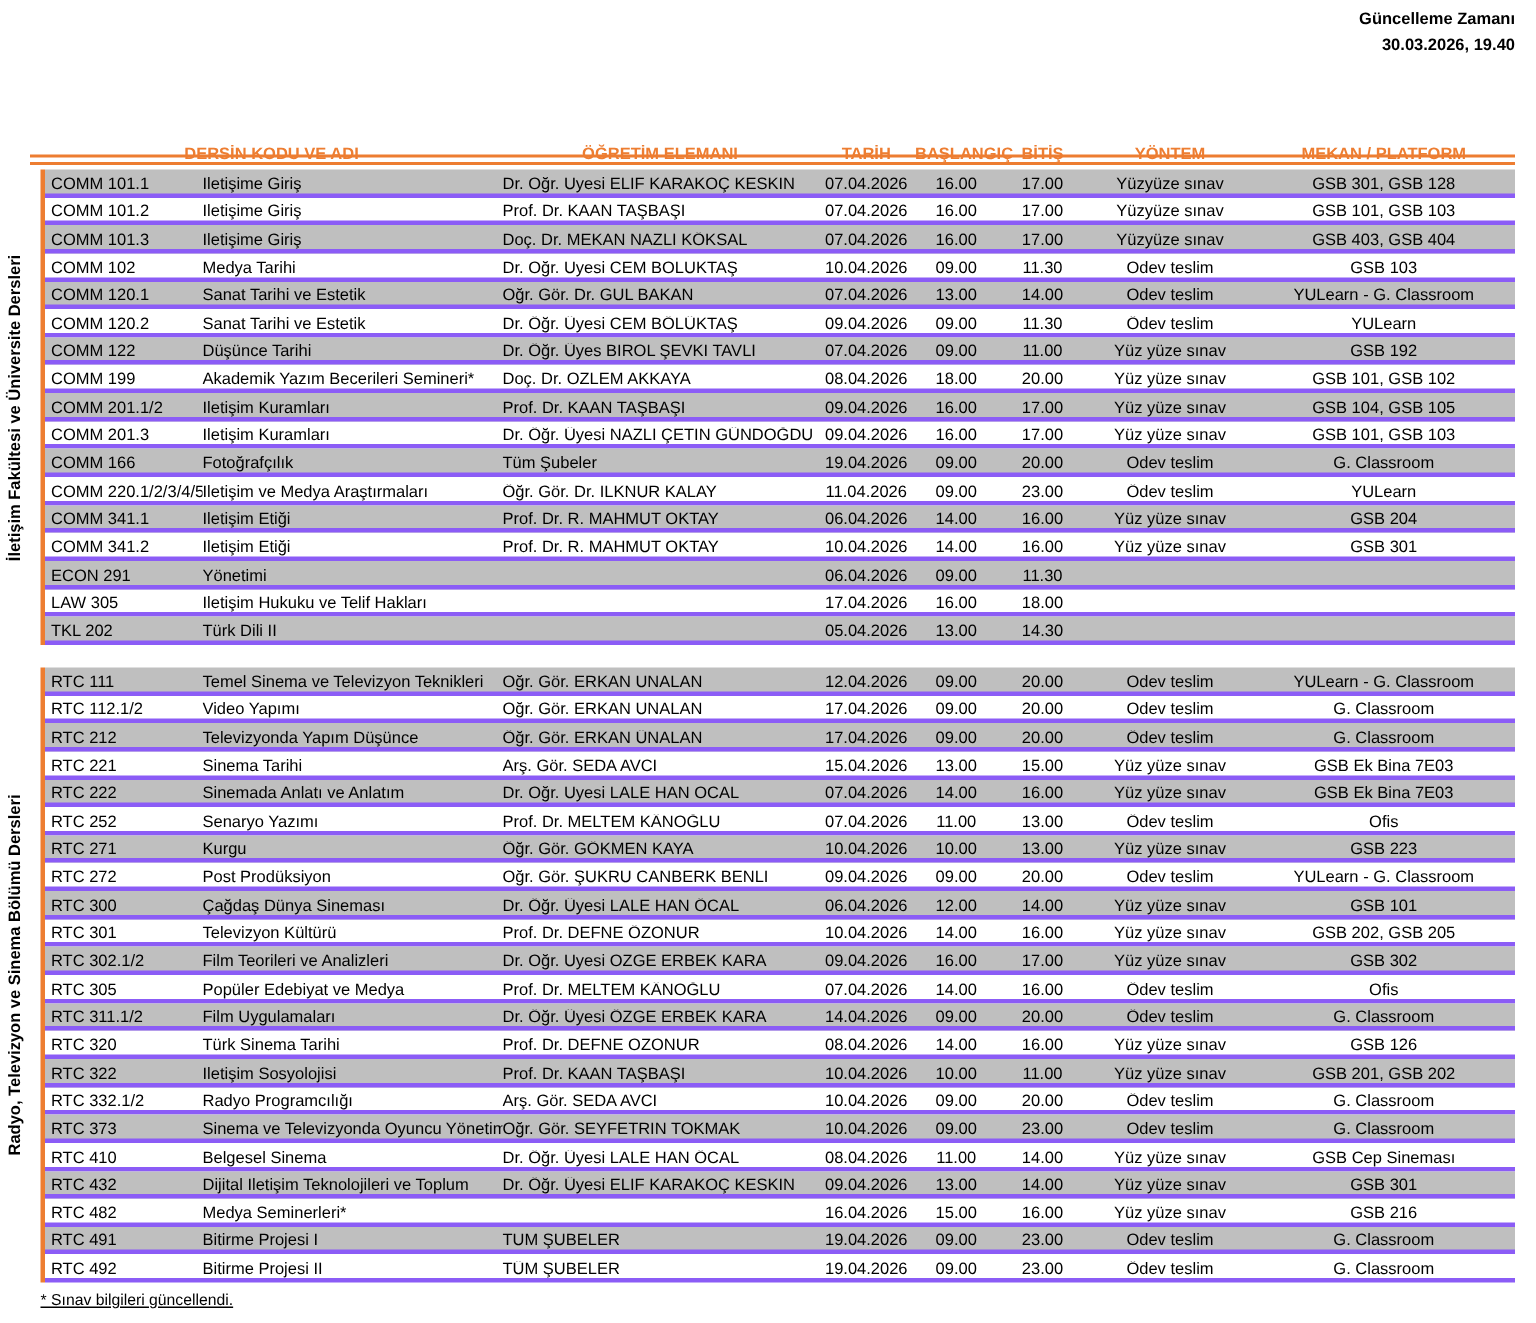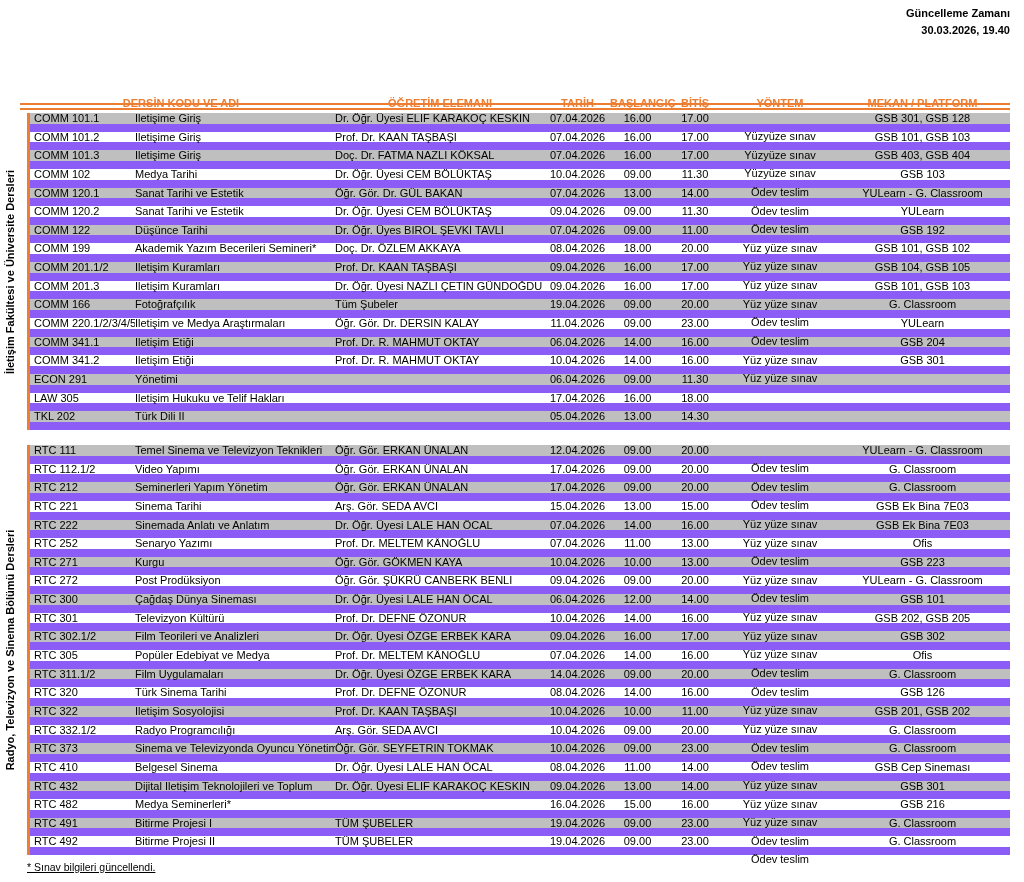--- a/index.html
+++ b/index.html
@@ -24,22 +24,22 @@
   .h-location { width:175px; }
 
   .dbl-line { position:absolute; top:103px; left:20px; width:990px; height:3px;
               border-top:2px solid #ED7D31; border-bottom:2px solid #ED7D31; }
 
   .section { position:absolute; left:27px; width:983px; border-left:3px solid #ED7D31;
              box-sizing:border-box; }
   .section-0 { top:113px; }
   .section-1 { top:445px; }
 
-  .row { display:flex; height:18.65px; box-sizing:border-box; border-bottom:8px solid #8b5cf6;
-         align-items:flex-start; font-size:11px; line-height:1; }
+  .row { display:flex; height:18.65px; box-sizing:border-box; border-bottom:3px solid #8b5cf6;
+         align-items:flex-end; font-size:11px; line-height:1; }
   .row.shaded { background:#BFBFBF; }
   .cell { overflow:hidden; white-space:nowrap; }
   .c-code { width:105px; padding-left:4px; box-sizing:border-box; }
   .c-name { width:200px; }
   .c-instructor { width:210px; }
   .c-date { width:65px; text-align:center; }
   .c-start { width:55px; text-align:center; }
   .c-end { width:60px; text-align:center; }
   .c-method { width:110px; text-align:center;margin-top:18px; }
   .c-location { width:175px; text-align:center; }
@@ -94,21 +94,21 @@
         <div class="cell c-instructor">Prof. Dr. KAAN TAŞBAŞI</div>
         <div class="cell c-date">07.04.2026</div>
         <div class="cell c-start">16.00</div>
         <div class="cell c-end">17.00</div>
         <div class="cell c-method">Yüzyüze sınav</div>
         <div class="cell c-location">GSB 101, GSB 103</div>
       </div>
       <div class="row shaded">
         <div class="cell c-code">COMM 101.3</div>
         <div class="cell c-name">İletişime Giriş</div>
-        <div class="cell c-instructor">Doç. Dr. FATMA NAZLI KÖKSAL</div>
+        <div class="cell c-instructor">Doç. Dr. MEKAN NAZLI KÖKSAL</div>
         <div class="cell c-date">07.04.2026</div>
         <div class="cell c-start">16.00</div>
         <div class="cell c-end">17.00</div>
         <div class="cell c-method">Yüzyüze sınav</div>
         <div class="cell c-location">GSB 403, GSB 404</div>
       </div>
       <div class="row plain">
         <div class="cell c-code">COMM 102</div>
         <div class="cell c-name">Medya Tarihi</div>
         <div class="cell c-instructor">Dr. Öğr. Üyesi CEM BÖLÜKTAŞ</div>
@@ -184,21 +184,21 @@
         <div class="cell c-instructor">Tüm Şubeler</div>
         <div class="cell c-date">19.04.2026</div>
         <div class="cell c-start">09.00</div>
         <div class="cell c-end">20.00</div>
         <div class="cell c-method">Ödev teslim</div>
         <div class="cell c-location">G. Classroom</div>
       </div>
       <div class="row plain">
         <div class="cell c-code">COMM 220.1/2/3/4/5</div>
         <div class="cell c-name">İletişim ve Medya Araştırmaları</div>
-        <div class="cell c-instructor">Öğr. Gör. Dr. DERSİN KALAY</div>
+        <div class="cell c-instructor">Öğr. Gör. Dr. İLKNUR KALAY</div>
         <div class="cell c-date">11.04.2026</div>
         <div class="cell c-start">09.00</div>
         <div class="cell c-end">23.00</div>
         <div class="cell c-method">Ödev teslim</div>
         <div class="cell c-location">YULearn</div>
       </div>
       <div class="row shaded">
         <div class="cell c-code">COMM 341.1</div>
         <div class="cell c-name">İletişim Etiği</div>
         <div class="cell c-instructor">Prof. Dr. R. MAHMUT OKTAY</div>
@@ -265,21 +265,21 @@
         <div class="cell c-name">Video Yapımı</div>
         <div class="cell c-instructor">Öğr. Gör. ERKAN ÜNALAN</div>
         <div class="cell c-date">17.04.2026</div>
         <div class="cell c-start">09.00</div>
         <div class="cell c-end">20.00</div>
         <div class="cell c-method">Ödev teslim</div>
         <div class="cell c-location">G. Classroom</div>
       </div>
       <div class="row shaded">
         <div class="cell c-code">RTC 212</div>
-        <div class="cell c-name">Seminerleri Yapım Yönetim</div>
+        <div class="cell c-name">Televizyonda Yapım Düşünce</div>
         <div class="cell c-instructor">Öğr. Gör. ERKAN ÜNALAN</div>
         <div class="cell c-date">17.04.2026</div>
         <div class="cell c-start">09.00</div>
         <div class="cell c-end">20.00</div>
         <div class="cell c-method">Ödev teslim</div>
         <div class="cell c-location">G. Classroom</div>
       </div>
       <div class="row plain">
         <div class="cell c-code">RTC 221</div>
         <div class="cell c-name">Sinema Tarihi</div>

